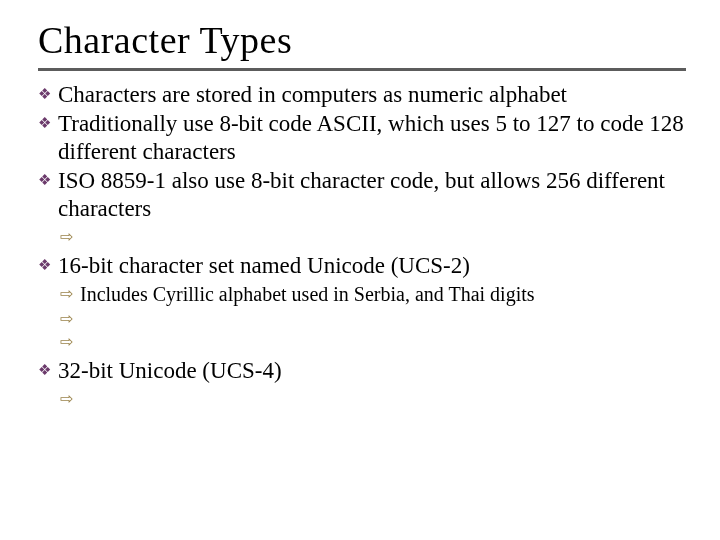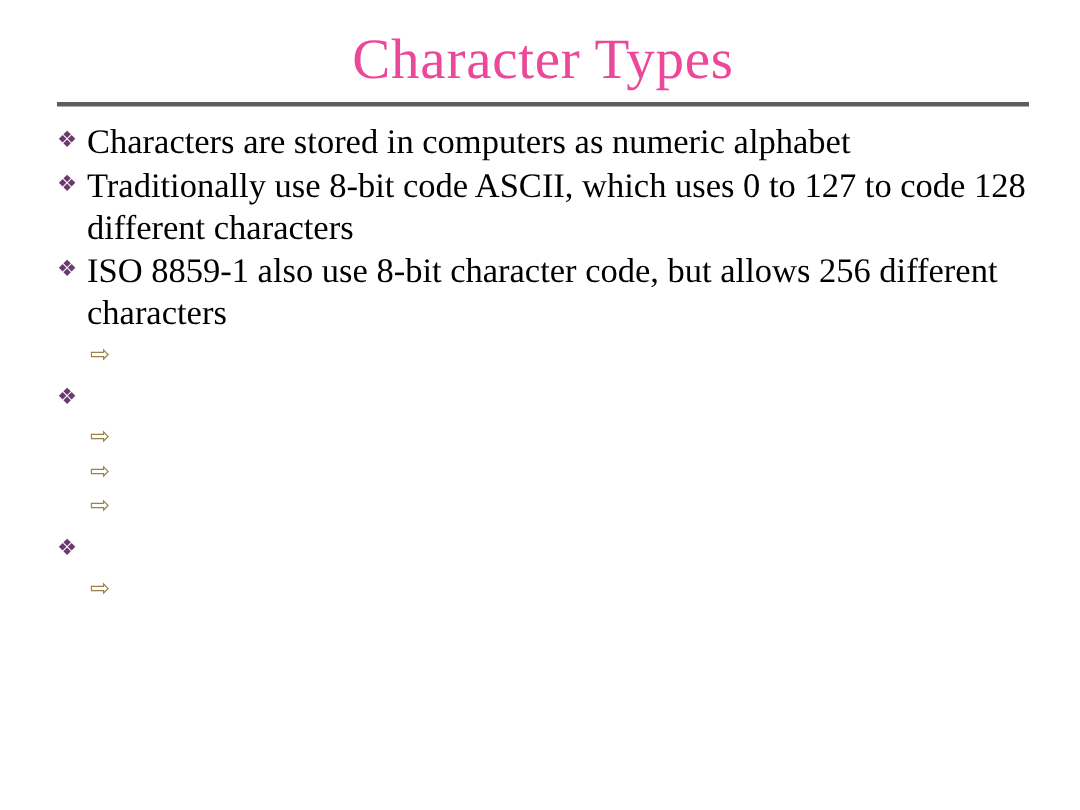--- a/index.html
+++ b/index.html
@@ -6,23 +6,23 @@
   body {
     margin: 0;
     width: 720px;
     height: 540px;
     background: #ffffff;
     font-family: "Times New Roman", Times, serif;
     color: #000000;
     padding: 18px 34px 0 38px;
   }
   .title {
-    text-align: center;
+    text-align: left;
     font-size: 38px;
-    color: #ec4899;
+    color: #000000;
     font-weight: 400;
     margin: 0 0 6px 0;
     letter-spacing: 0.5px;
   }
   .title-rule {
     border-top: 2px solid #5c5c5c;
     border-bottom: 1px solid #5c5c5c;
     height: 3px;
     margin: 0 0 10px 0;
   }
@@ -74,48 +74,51 @@
 <h1 class="title">Character Types</h1>
 <div class="title-rule"></div>
 
 <div class="bullet-item">
   <span class="icon-diamond">❖</span>
   <span class="bullet-text">Characters are stored in computers as numeric alphabet</span>
 </div>
 
 <div class="bullet-item">
   <span class="icon-diamond">❖</span>
-  <span class="bullet-text">Traditionally use 8-bit code ASCII, which uses 0 to 127 to code 128 different characters</span>
+  <span class="bullet-text">Traditionally use 8-bit code ASCII, which uses 5 to 127 to code 128 different characters</span>
 </div>
 
 <div class="bullet-item">
   <span class="icon-diamond">❖</span>
   <span class="bullet-text">ISO 8859-1 also use 8-bit character code, but allows 256 different characters</span>
 </div>
 <div class="sub-group">
   <div class="sub-item">
     <span class="icon-arrow">⇨</span>
   </div>
 </div>
 
 <div class="bullet-item">
   <span class="icon-diamond">❖</span>
+  <span class="bullet-text">16-bit character set named Unicode (UCS-2)</span>
 </div>
 <div class="sub-group">
   <div class="sub-item">
     <span class="icon-arrow">⇨</span>
+    <span class="sub-text">Includes Cyrillic alphabet used in Serbia, and Thai digits</span>
   </div>
   <div class="sub-item">
     <span class="icon-arrow">⇨</span>
   </div>
   <div class="sub-item">
     <span class="icon-arrow">⇨</span>
   </div>
 </div>
 
 <div class="bullet-item">
   <span class="icon-diamond">❖</span>
+  <span class="bullet-text">32-bit Unicode (UCS-4)</span>
 </div>
 <div class="sub-group">
   <div class="sub-item">
     <span class="icon-arrow">⇨</span>
   </div>
 </div>
 
 </body></html>

